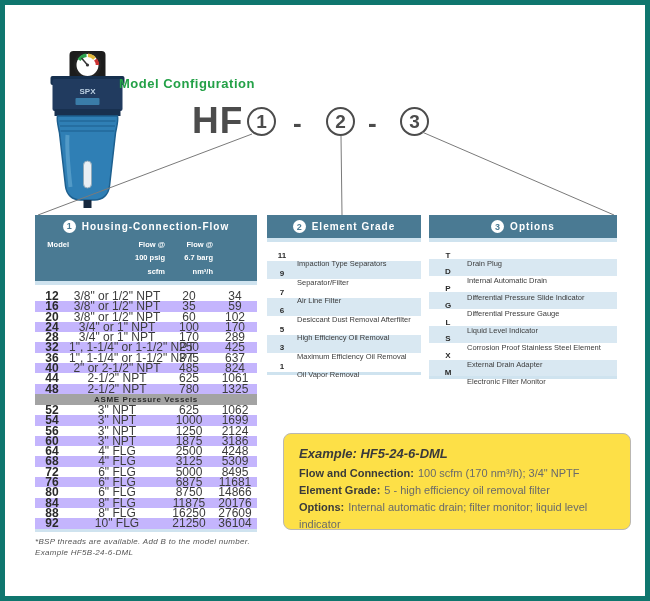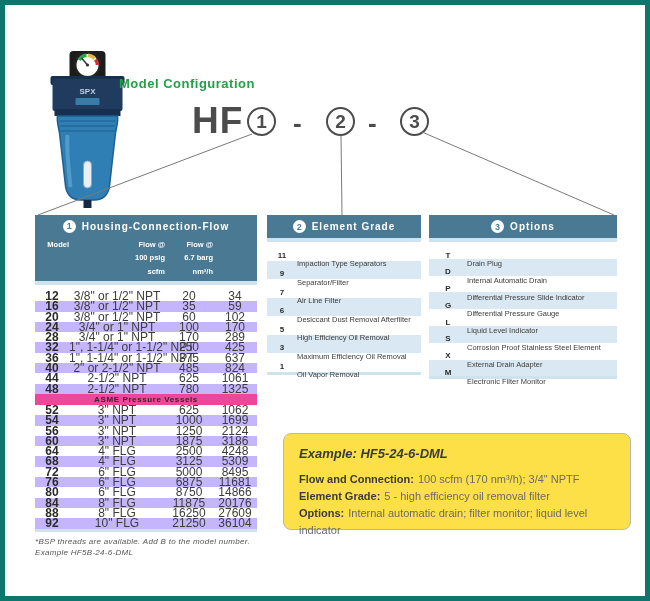--- a/index.html
+++ b/index.html
@@ -38,21 +38,21 @@
   .t1 { left:30px; width:222px; }
   .t1 .ttitle { height:22px; }
   .t1cols { display:grid; grid-template-columns:34px 96px 48px 44px; padding:2px 0 4px 0; }
   .hc { display:flex; flex-direction:column; justify-content:space-between; height:38px;
         font-size:7.5px; font-weight:bold; text-align:right; line-height:1.5; }
   .t1row { display:grid; grid-template-columns:34px 96px 48px 44px; height:10.3px;
            align-items:center; font-size:12px; color:#3c3c3c; }
   .t1row span { text-align:center; line-height:10.3px; white-space:nowrap; }
   .t1row .model { font-weight:bold; color:#2b2b2b; }
   .t1row.alt { background:#c4b5fd; }
-  .asme-band { height:11px; background:#ec4899; color:#2b2b2b; font-size:8px; font-weight:bold;
+  .asme-band { height:11px; background:#a3a3a3; color:#2b2b2b; font-size:8px; font-weight:bold;
                text-align:center; line-height:11px; letter-spacing:.6px; }
 
   
   .t2 { left:262px; width:154px; }
   .t3 { left:424px; width:188px; }
   .lrow { display:grid; align-items:center; font-size:7.5px; color:#3c3c3c; }
   .t2 .lrow { grid-template-columns:30px 1fr; height:18.5px; }
   .t3 .lrow { grid-template-columns:38px 1fr; height:16.8px; }
   .lrow .code { font-weight:bold; text-align:center; color:#2b2b2b; font-size:8px; }
   .lrow .lbl { text-align:left;margin-top:17px; }
@@ -60,21 +60,21 @@
 
   
   .footnote { position:absolute; left:30px; top:531px; font-size:8px; font-style:italic;
               color:#555; line-height:11px; letter-spacing:.3px; }
 
   
   .example-box { position:absolute; left:278px; top:428px; width:348px; height:97px;
                  background:#fde047; border:1px solid #bab7b2; border-radius:8px;
                  padding:12px 15px; }
   .example-title { font-size:13px; font-weight:bold; font-style:italic; color:#3a3a3a; }
-  .example-lines { margin-top:10px; }
+  .example-lines { margin-top:4px; }
   .ex-line { font-size:11px; line-height:17px; color:#6a6a6a; }
   .ex-line .exl { font-weight:bold; color:#3a3a3a; margin-right:4px; }
 </style>
 </head>
 <body>
 
 <div class="page">
 
   <svg class="product" viewBox="0 0 95 160">
     <g>

